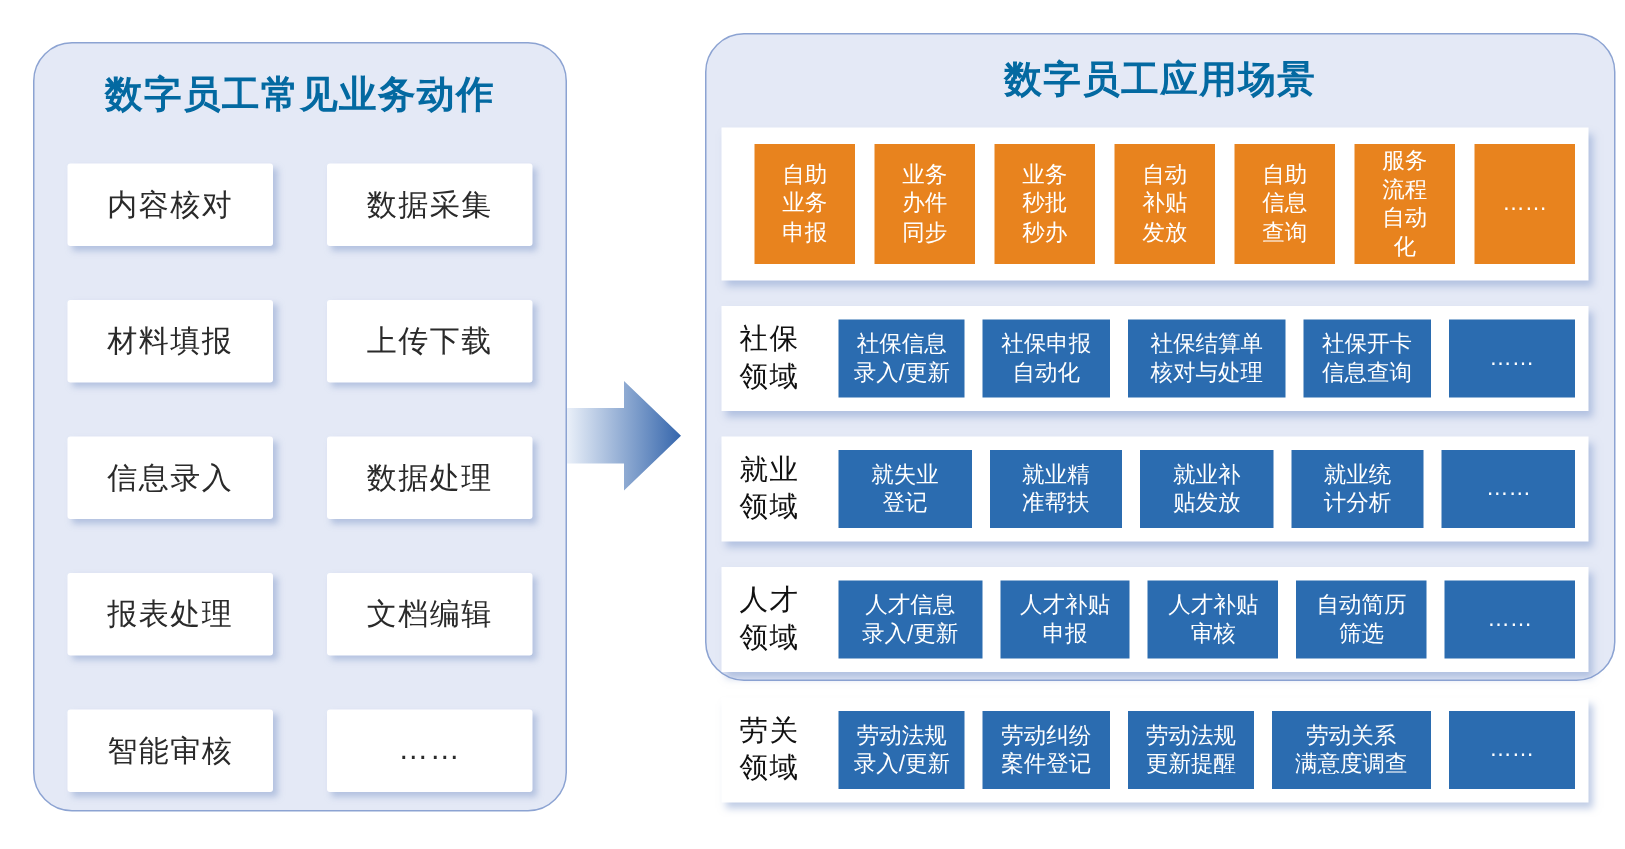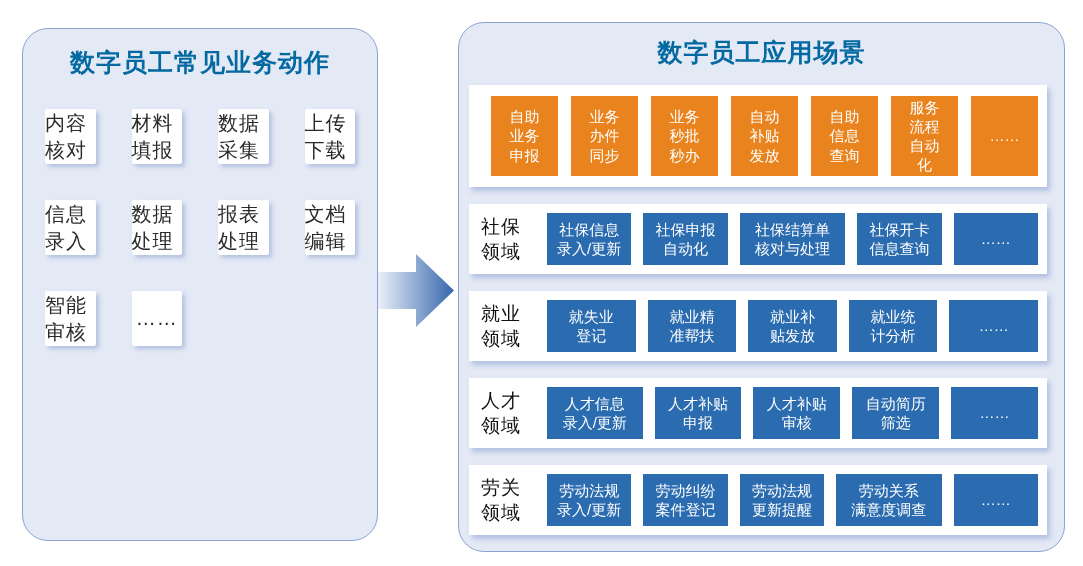--- a/index.html
+++ b/index.html
@@ -13,36 +13,36 @@
     background:#E4E9F6;border:1.5px solid #8CA3D2;border-radius:26px;
   }
   .panel h2{
     margin:0;text-align:center;font-weight:700;color:#0369a1;
     font-size:25px;letter-spacing:1px;
   }
   
   .left-panel{left:22px;top:28px;width:356px;height:513px;}
   .left-panel h2{margin-top:17px;}
   .action-grid{
-    display:grid;grid-template-columns:1fr 1fr 1fr 1fr;
+    display:grid;grid-template-columns:1fr 1fr;
     column-gap:23px;row-gap:33px;
     margin:30px 22px 12px 22px;
     gap:36px;
   }
   .action-box{
     background:#ffffff;height:55px;border-radius:2px;
     display:flex;align-items:center;justify-content:center;
     font-size:20px;color:#2a2a2a;letter-spacing:1px;
     box-shadow:3px 3px 4px rgba(140,162,205,0.55);
   }
   
   .arrow{position:absolute;left:378px;top:252px;width:78px;height:77px;}
   .arrow svg{display:block;width:100%;height:100%;}
   
-  .right-panel{left:458px;top:22px;width:607px;height:530px;}
+  .right-panel{left:470px;top:22px;width:607px;height:432px;}
   .right-panel h2{margin-top:13px;}
   .scene-rows{
     display:flex;flex-direction:column;gap:17px;
     margin:16px 0 0 10px;width:578px;
   }
   .scene-row{
     box-sizing:border-box;background:#ffffff;height:70px;
     display:flex;align-items:center;
     padding:0 9px 0 4px;
     box-shadow:3px 4px 5px rgba(128,153,203,0.5);
@@ -67,22 +67,22 @@
   .sbox.w-lg{flex:1.25;}
   .sbox.w-md{flex:1.1;}
 </style>
 </head>
 <body>
 
 <section class="panel left-panel">
   <h2>数字员工常见业务动作</h2>
   <div class="action-grid">
     <div class="action-box">内容核对</div>
+    <div class="action-box">数据采集</div>
     <div class="action-box">材料填报</div>
-    <div class="action-box">数据采集</div>
     <div class="action-box">上传下载</div>
     <div class="action-box">信息录入</div>
     <div class="action-box">数据处理</div>
     <div class="action-box">报表处理</div>
     <div class="action-box">文档编辑</div>
     <div class="action-box">智能审核</div>
     <div class="action-box">……</div>
   </div>
 </section>
 

